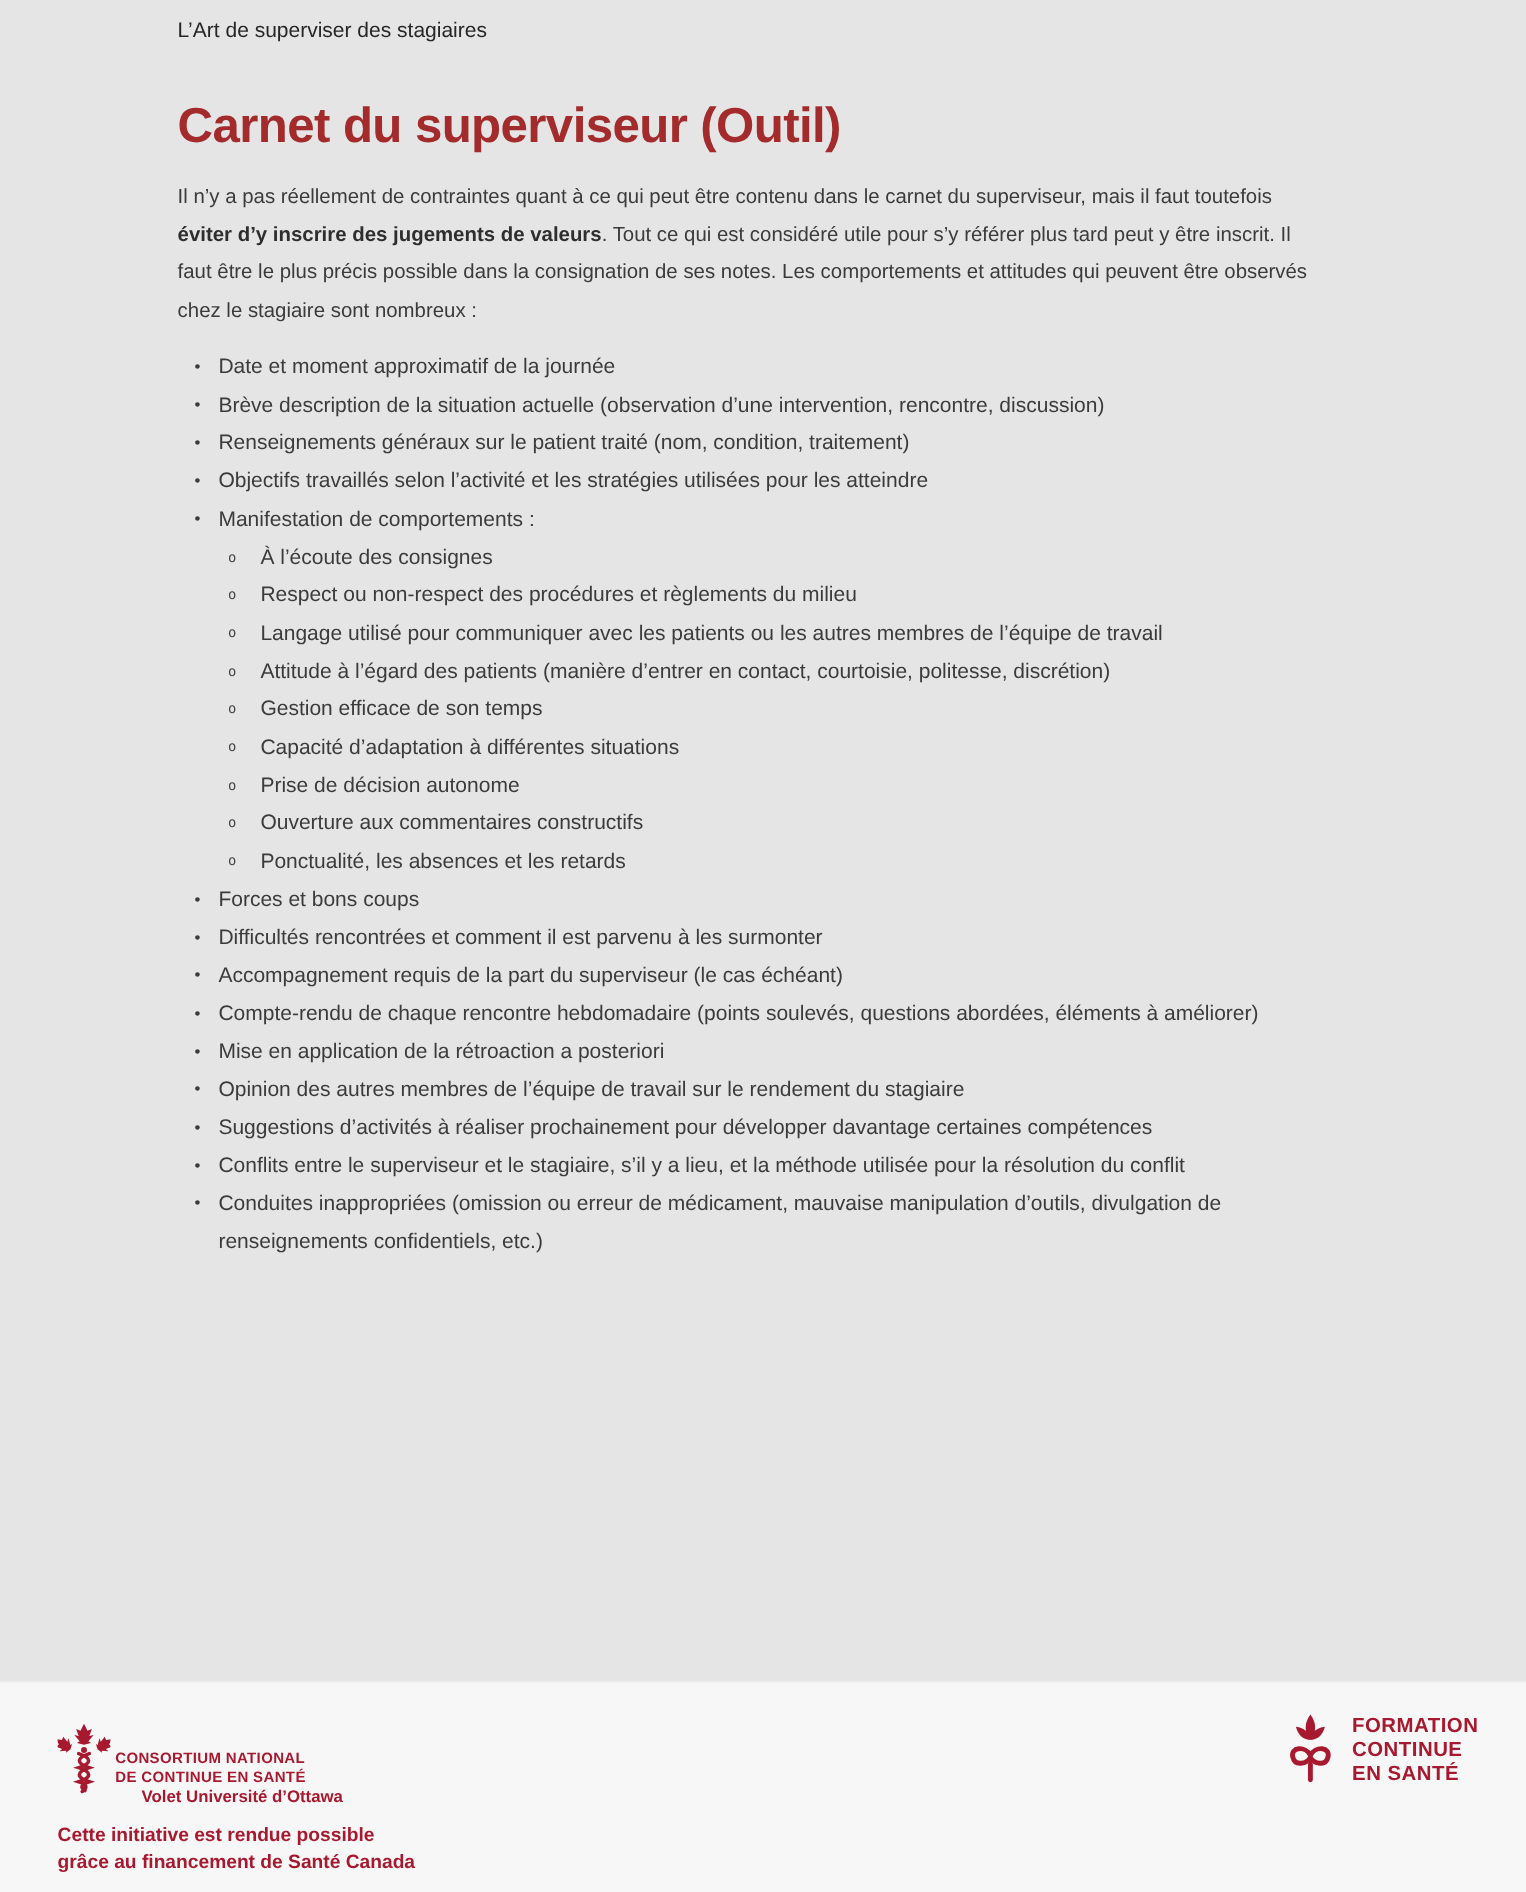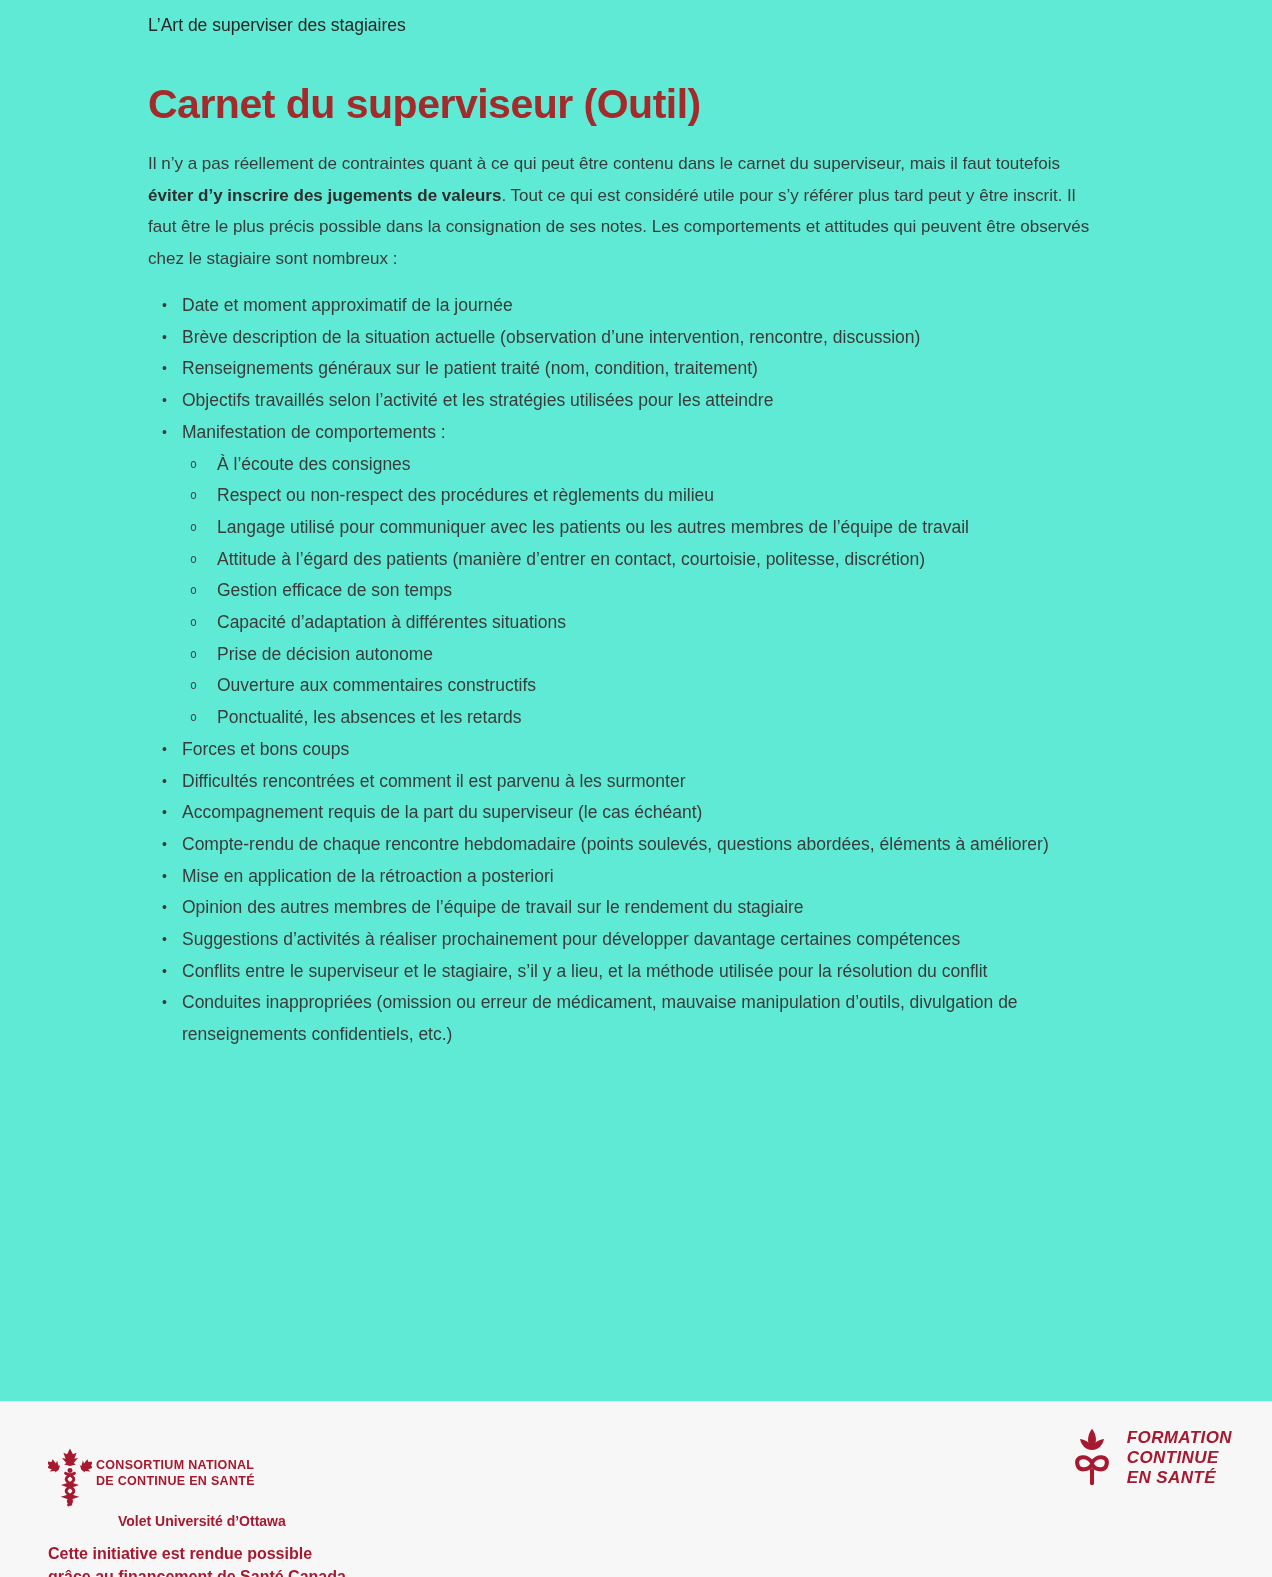--- a/index.html
+++ b/index.html
@@ -12,21 +12,21 @@
   *{box-sizing:border-box;}
   html,body{margin:0;padding:0;}
   body{
     width:1272px;height:1577px;
     background:#ffffff;
     font-family:"Liberation Sans", sans-serif;
     color:var(--body-text);
     position:relative;
     overflow:hidden;
   }
-  .page{position:relative;width:1272px;height:1577px;background:#5eead4;}
+  .page{position:relative;width:1272px;height:1577px;background:#e5e5e5;}
   .content{position:absolute;left:148px;top:0;width:975px;}
   .doc-header{padding-top:14px;font-size:17.5px;line-height:22px;color:#262626;}
   h1.doc-title{
     margin:44px 0 0 0;
     font-size:41px;line-height:48px;
     font-weight:700;
     color:var(--title-red);
     letter-spacing:-0.5px;
   }
   .intro{
@@ -56,24 +56,24 @@
     position:absolute;left:0;bottom:0;
     width:1272px;height:176px;
     background:var(--footer-bg);
     border-top:1px solid #ececec;
   }
   .footer-left{position:absolute;left:48px;top:22px;color:var(--accent-red);}
   .cnfs-row{display:flex;align-items:center;}
   .cnfs-icon{width:44px;height:62px;color:var(--accent-red);}
   .cnfs-textblock{margin-left:4px;margin-top:34px;}
   .cnfs-line{font-weight:700;font-size:12.5px;line-height:15.5px;letter-spacing:0.3px;}
-  .cnfs-volet{font-weight:700;font-size:14px;line-height:17px;margin-top:24px;margin-left:22px;}
+  .cnfs-volet{font-weight:700;font-size:14px;line-height:17px;margin-top:0;margin-left:22px;}
   .funding{margin-top:13px;font-size:16px;line-height:22.5px;font-weight:600;}
   .footer-right{position:absolute;right:40px;top:26px;text-align:right;color:var(--accent-red);}
-  .fcs-row{display:flex;align-items:center;justify-content:space-between;font-style:italic;}
+  .fcs-row{display:flex;align-items:center;justify-content:space-between;}
   .fcs-icon{width:46px;height:60px;color:var(--accent-red);}
   .fcs-textblock{
     text-align:left;margin-left:12px;
     font-weight:700;font-size:17px;line-height:20px;letter-spacing:0.4px;
   }
   .copyright{margin-top:14px;font-size:14.5px;line-height:20.5px;font-weight:600;}
 </style>
 </head>
 <body>
 

